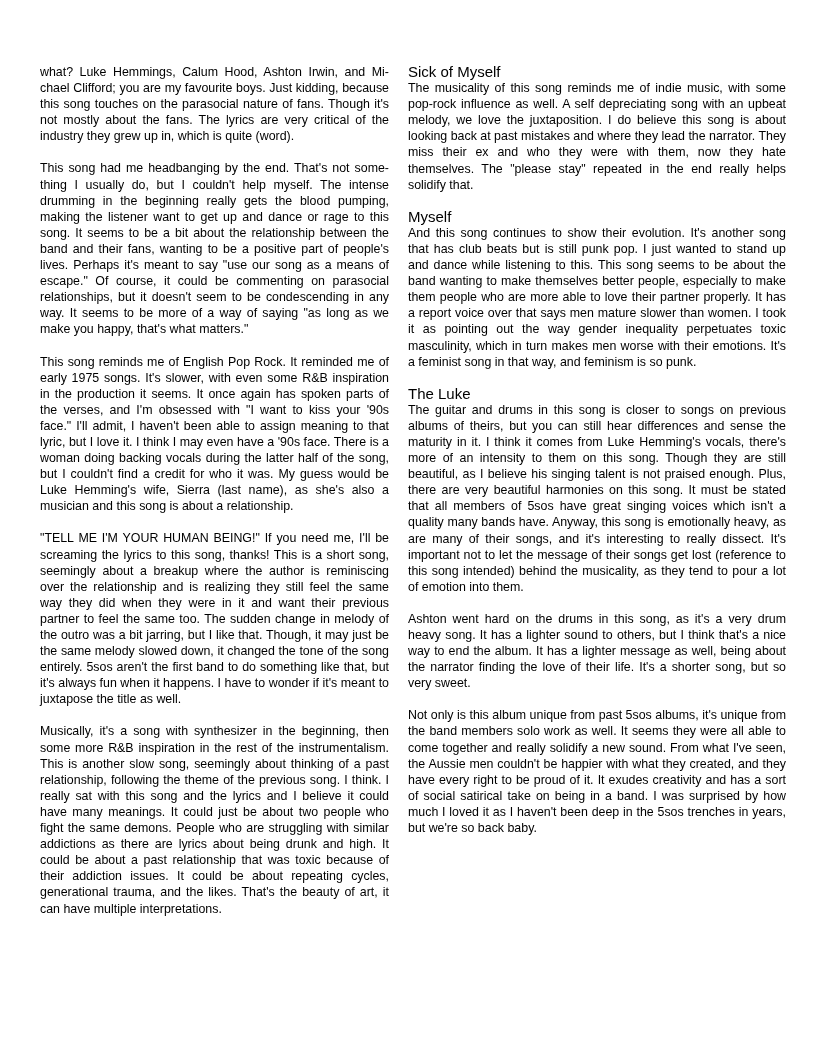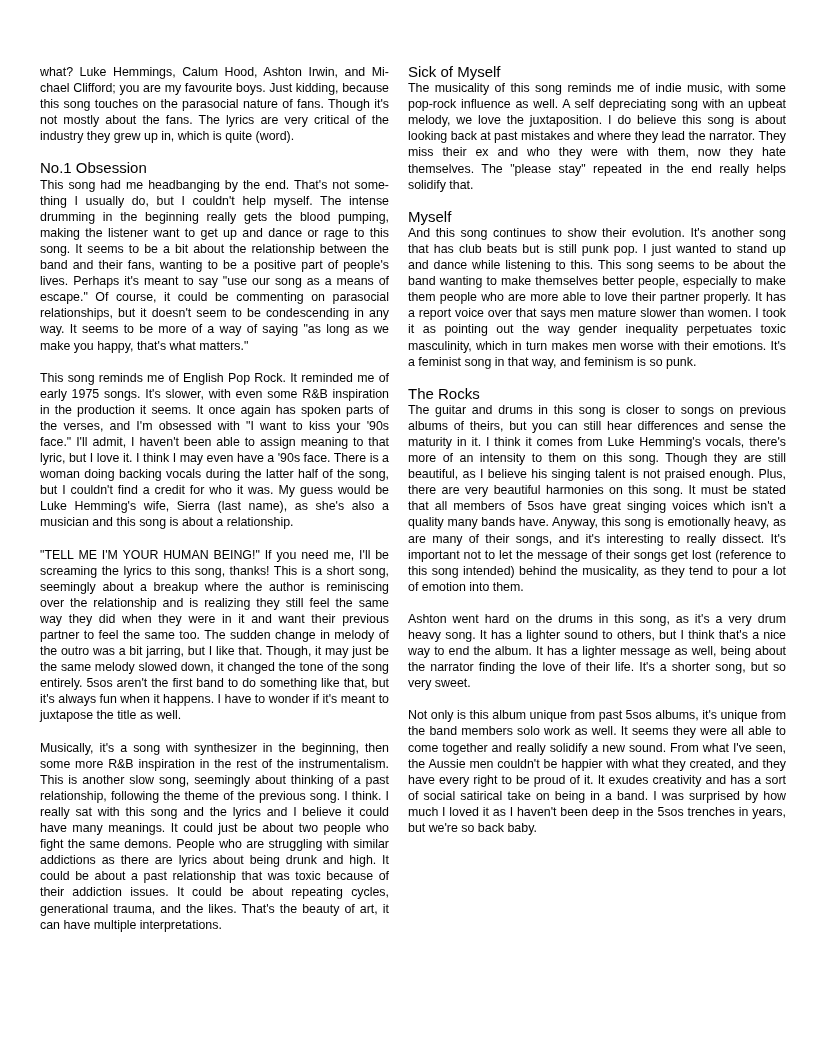--- a/index.html
+++ b/index.html
@@ -57,21 +57,20 @@
 <body>
 
 <div class="page">
 
   <div class="column col-left">
     <div class="section">
       <p class="section-body">what? Luke Hemmings, Calum Hood, Ashton Irwin, and Mi­chael Clifford; you are my favourite boys. Just kidding, be­cause this song touches on the parasocial nature of fans. Though it's not mostly about the fans. The lyrics are very critical of the industry they grew up in, which is quite (word).</p>
     </div>
 
     <div class="section">
-      <h3 class="section-title">No.1 Obsession</h3>
       <p class="section-body">This song had me headbanging by the end. That's not some­thing I usually do, but I couldn't help myself. The intense drumming in the beginning really gets the blood pumping, making the listener want to get up and dance or rage to this song. It seems to be a bit about the relationship between the band and their fans, wanting to be a positive part of people's lives. Perhaps it's meant to say "use our song as a means of escape." Of course, it could be commenting on parasocial relationships, but it doesn't seem to be condescending in any way. It seems to be more of a way of saying "as long as we make you happy, that's what matters."</p>
     </div>
 
     <div class="section">
       <p class="section-body">This song reminds me of English Pop Rock. It reminded me of early 1975 songs. It's slower, with even some R&amp;B inspiration in the production it seems. It once again has spoken parts of the verses, and I'm obsessed with "I want to kiss your '90s face." I'll admit, I haven't been able to as­sign meaning to that lyric, but I love it. I think I may even have a '90s face. There is a woman doing backing vocals during the latter half of the song, but I couldn't find a credit for who it was. My guess would be Luke Hemming's wife, Sierra (last name), as she's also a musician and this song is about a relationship.</p>
     </div>
 
     <div class="section">
       <p class="section-body">"TELL ME I'M YOUR HUMAN BEING!" If you need me, I'll be screaming the lyrics to this song, thanks! This is a short song, seemingly about a breakup where the author is remi­niscing over the relationship and is realizing they still feel the same way they did when they were in it and want their previous partner to feel the same too. The sudden change in melody of the outro was a bit jarring, but I like that. Though, it may just be the same melody slowed down, it changed the tone of the song entirely. 5sos aren't the first band to do something like that, but it's always fun when it happens. I have to wonder if it's meant to juxtapose the title as well.</p>
     </div>
@@ -86,21 +85,21 @@
       <h3 class="section-title">Sick of Myself</h3>
       <p class="section-body">The musicality of this song reminds me of indie music, with some pop-rock influence as well. A self depreciating song with an upbeat melody, we love the juxtaposition. I do believe this song is about looking back at past mistakes and where they lead the narrator. They miss their ex and who they were with them, now they hate themselves. The "please stay" repeated in the end really helps solidify that.</p>
     </div>
 
     <div class="section">
       <h3 class="section-title">Myself</h3>
       <p class="section-body">And this song continues to show their evolution. It's another song that has club beats but is still punk pop. I just wanted to stand up and dance while listening to this. This song seems to be about the band wanting to make themselves better people, especially to make them people who are more able to love their partner properly. It has a report voice over that says men mature slower than women. I took it as pointing out the way gender inequality perpetuates toxic masculinity, which in turn makes men worse with their emotions. It's a feminist song in that way, and feminism is so punk.</p>
     </div>
 
     <div class="section">
-      <h3 class="section-title">The Rocks</h3>
+      <h3 class="section-title">The Luke</h3>
       <p class="section-body">The guitar and drums in this song is closer to songs on pre­vious albums of theirs, but you can still hear differences and sense the maturity in it. I think it comes from Luke Hem­ming's vocals, there's more of an intensity to them on this song. Though they are still beautiful, as I believe his singing talent is not praised enough. Plus, there are very beautiful harmonies on this song. It must be stated that all members of 5sos have great singing voices which isn't a quality many bands have. Anyway, this song is emotionally heavy, as are many of their songs, and it's interesting to really dissect. It's important not to let the message of their songs get lost (reference to this song intended) behind the musicality, as they tend to pour a lot of emotion into them.</p>
     </div>
 
     <div class="section">
       <p class="section-body">Ashton went hard on the drums in this song, as it's a very drum heavy song. It has a lighter sound to others, but I think that's a nice way to end the album. It has a lighter message as well, being about the narrator finding the love of their life. It's a shorter song, but so very sweet.</p>
     </div>
 
     <div class="section">
       <p class="section-body">Not only is this album unique from past 5sos albums, it's unique from the band members solo work as well. It seems they were all able to come together and really solidify a new sound. From what I've seen, the Aussie men couldn't be happier with what they created, and they have every right to be proud of it. It exudes creativity and has a sort of social satirical take on being in a band. I was surprised by how much I loved it as I haven't been deep in the 5sos trenches in years, but we're so back baby.</p>
     </div>

